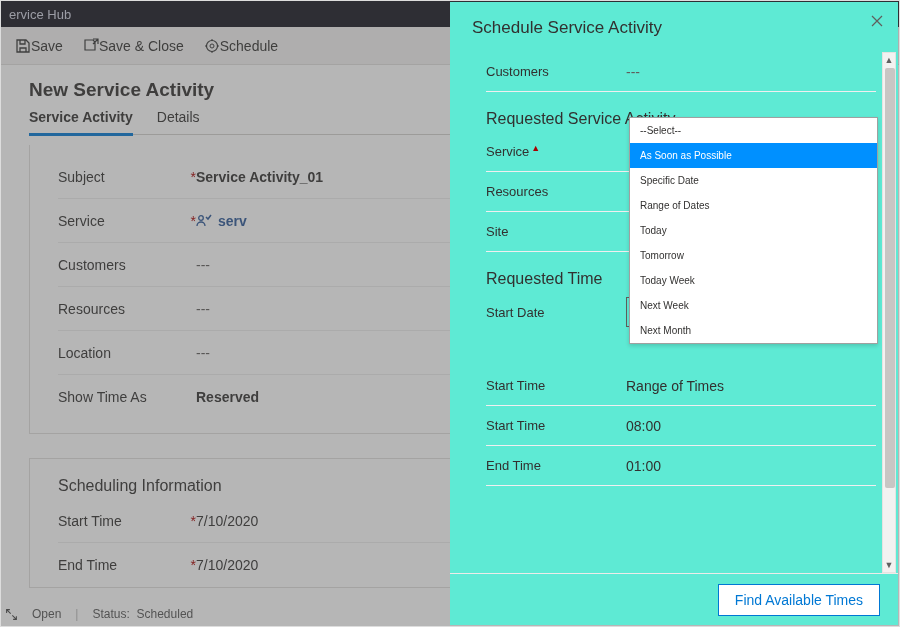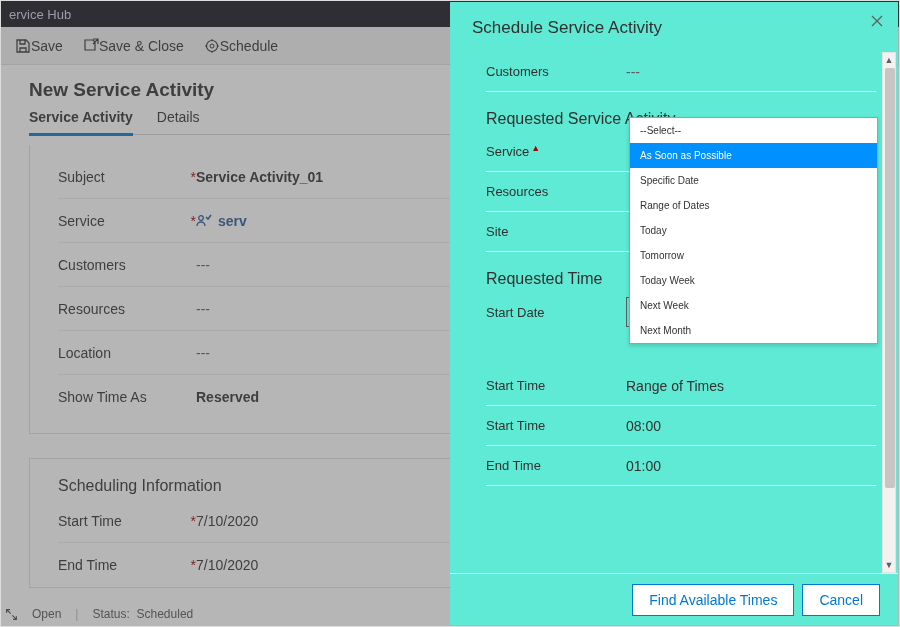--- a/index.html
+++ b/index.html
@@ -215,15 +215,14 @@
         <div class="opt" role="option">Today</div>
         <div class="opt" role="option">Tomorrow</div>
         <div class="opt" role="option">Today Week</div>
         <div class="opt" role="option">Next Week</div>
         <div class="opt" role="option">Next Month</div>
       </div>
   </div>
 
   <div class="panel-footer">
     <button class="btn">Find Available Times</button>
-    <button class="btn">Cancel</button>
   </div>
 </div>
 
 </body></html>

